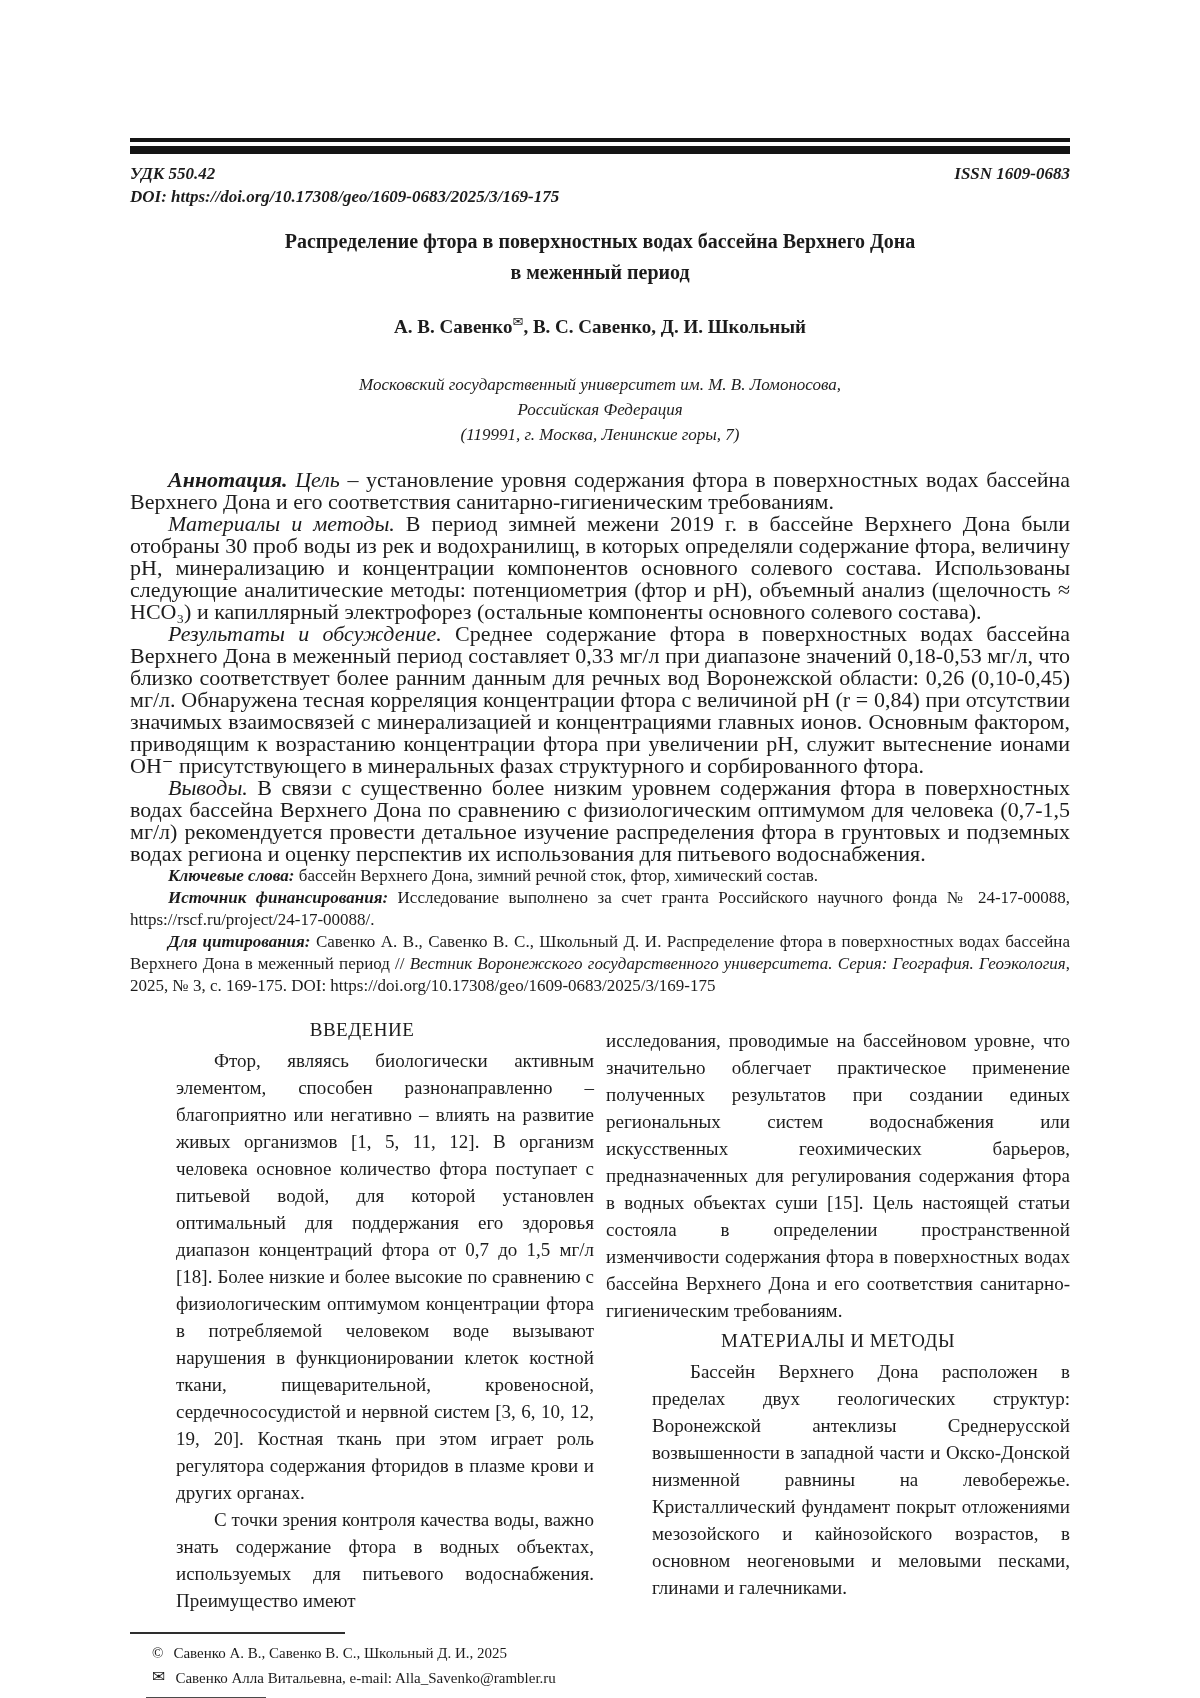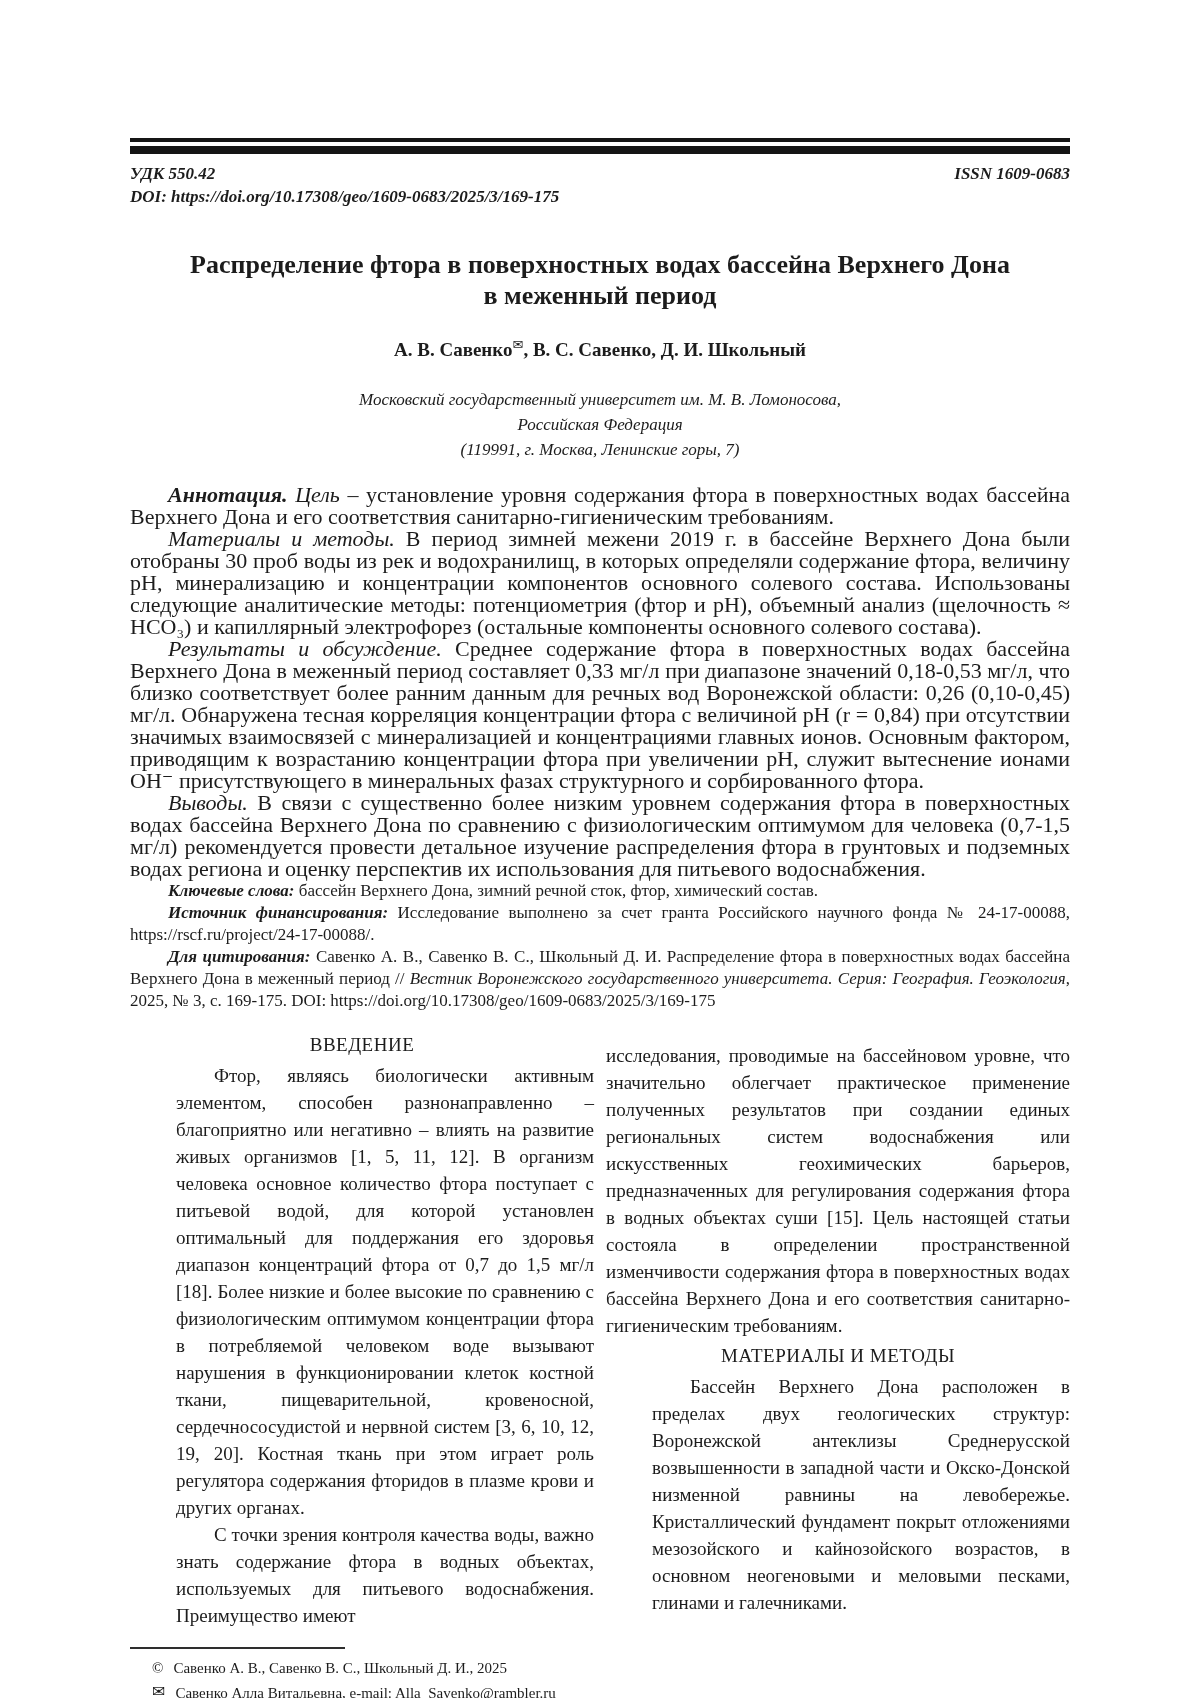--- a/index.html
+++ b/index.html
@@ -11,24 +11,24 @@
   }
   .page { padding:0 130px; position:relative; height:100%; }
 
   .rule-top { height:4px; background:#151515; margin-top:138px; }
   .rule-bottom { height:8px; background:#151515; margin-top:4px; }
 
   .header-row { display:flex; justify-content:space-between; margin-top:10px;
     font-weight:bold; font-style:italic; font-size:17px; }
   .doi-row { font-weight:bold; font-style:italic; font-size:17px; margin-top:3px; }
 
-  .title { text-align:center; font-weight:bold; font-size:26px; line-height:31px; margin-top:42px; }
+  .title { text-align:center; font-weight:bold; font-size:20px; line-height:31px; margin-top:19px; }
   .authors { text-align:center; font-weight:bold; font-size:19px; margin-top:26px; }
   .authors sup { font-size:13px; font-family:"DejaVu Sans",sans-serif; font-weight:normal; }
-  .affiliation { text-align:center; font-style:italic; font-size:17px; line-height:25px; margin-top:26px; }
+  .affiliation { text-align:center; font-style:italic; font-size:17px; line-height:25px; margin-top:34px; }
 
   .abstract { margin-top:22px; font-size:22px; line-height:22px; text-align:justify; }
   .abstract p { text-indent:38px; }
   .block { font-size:17px; line-height:22px; text-align:justify; }
   .block p { text-indent:38px; }
   .bi { font-weight:bold; font-style:italic; }
   .it { font-style:italic; }
 
   .columns { display:flex; column-gap:12px; margin-top:16px;align-items:center; }
   .col { flex:1 1 0; font-size:19px; line-height:27px; text-align:justify; }

